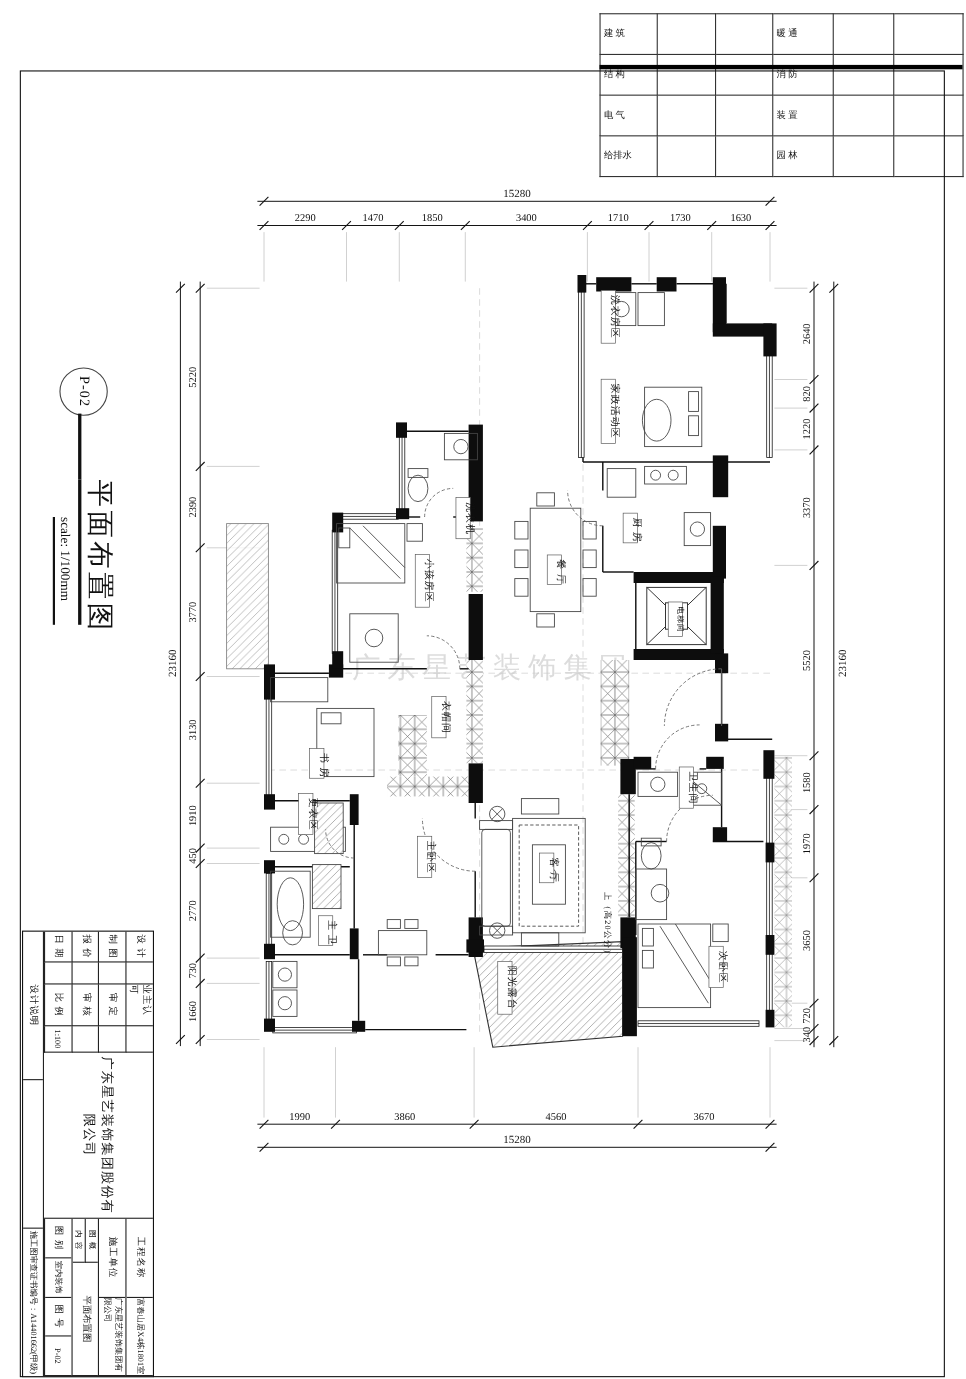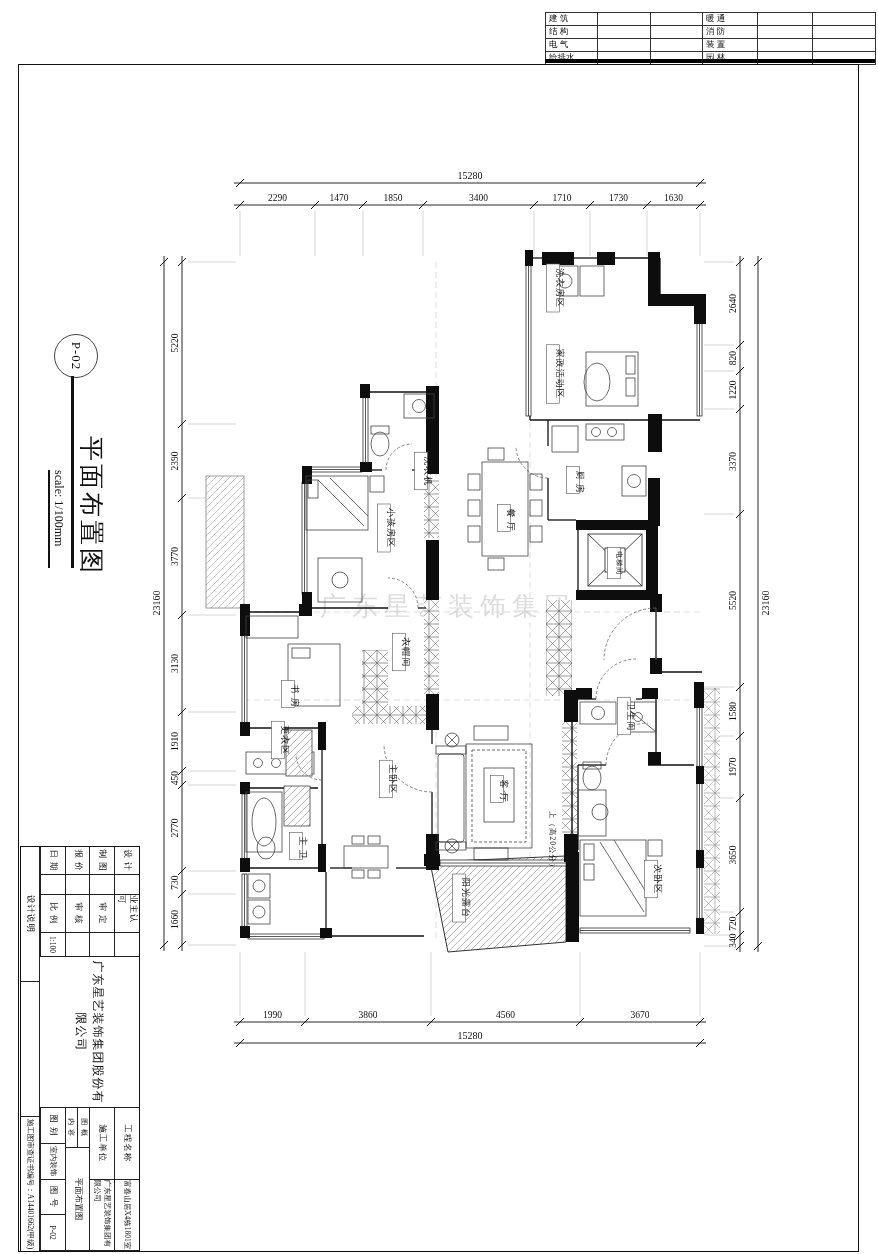--- a/index.html
+++ b/index.html
@@ -2,21 +2,21 @@
 <html><head>
 <meta charset="utf-8">
 <style>
   html,body{margin:0;padding:0;background:#fff;}
   #sheet{position:relative;width:878px;height:1254px;background:#fff;overflow:hidden;
          font-family:"Liberation Serif", serif;color:#111;}
   
   #border{position:absolute;left:18px;top:64px;width:839px;height:1186px;border:1.4px solid #111;}
   
   #toptable{position:absolute;left:545px;top:12px;width:330px;height:48px;border-collapse:collapse;table-layout:fixed;}
-  #toptable td{border:1px solid #333;font-size:8.5px;padding:0 3px;height:11px;overflow:hidden;
+  #toptable td{border:1px solid #333;font-size:8.5px;padding:12px 3px;height:11px;overflow:hidden;
                font-family:"Liberation Serif",serif;}
   #topbar{position:absolute;left:545px;top:59px;width:330px;height:4px;background:#000;}
   
   #pnum{position:absolute;left:54px;top:334px;width:42px;height:42px;border:1px solid #444;border-radius:50%;
         display:flex;align-items:center;justify-content:center;}
   #pnum span{transform:rotate(90deg);font-size:13px;letter-spacing:1px;}
   #tconn{position:absolute;left:71px;top:376px;width:3px;height:60px;background:#111;}
   .rot90{transform:rotate(90deg);transform-origin:0 0;position:absolute;white-space:nowrap;}
   #dtitle{left:108px;top:436px;width:132px;font-size:25px;letter-spacing:3px;border-bottom:3px solid #111;padding-bottom:1px;}
   #dscale{left:66px;top:470px;width:98px;font-size:12px;border-bottom:2px solid #111;padding-bottom:1px;}

